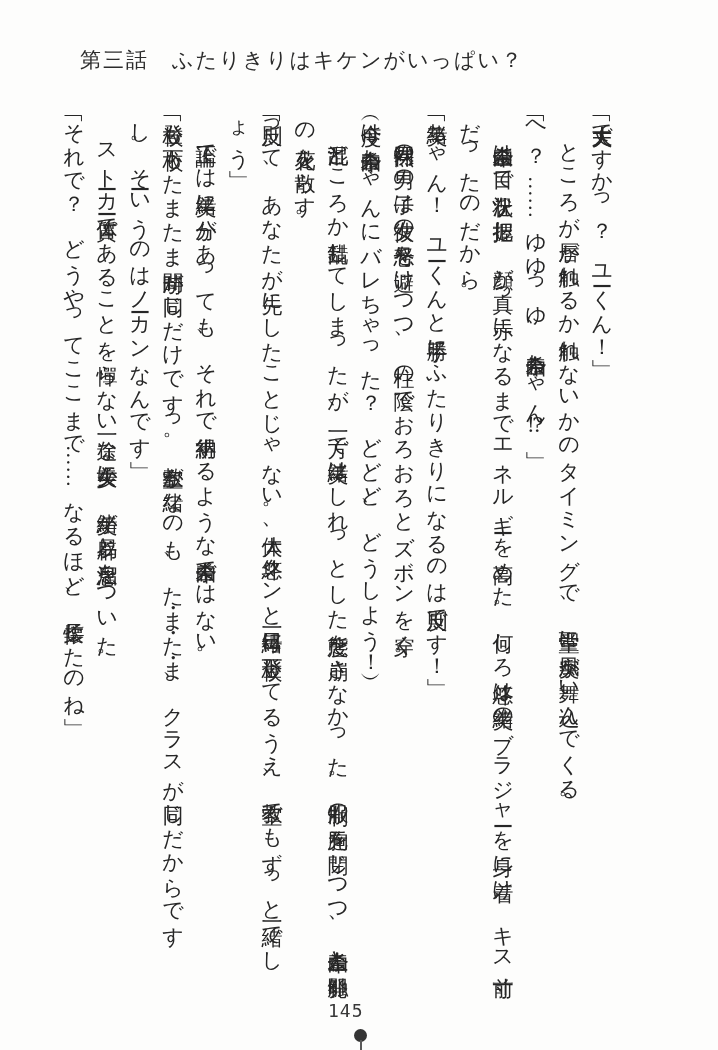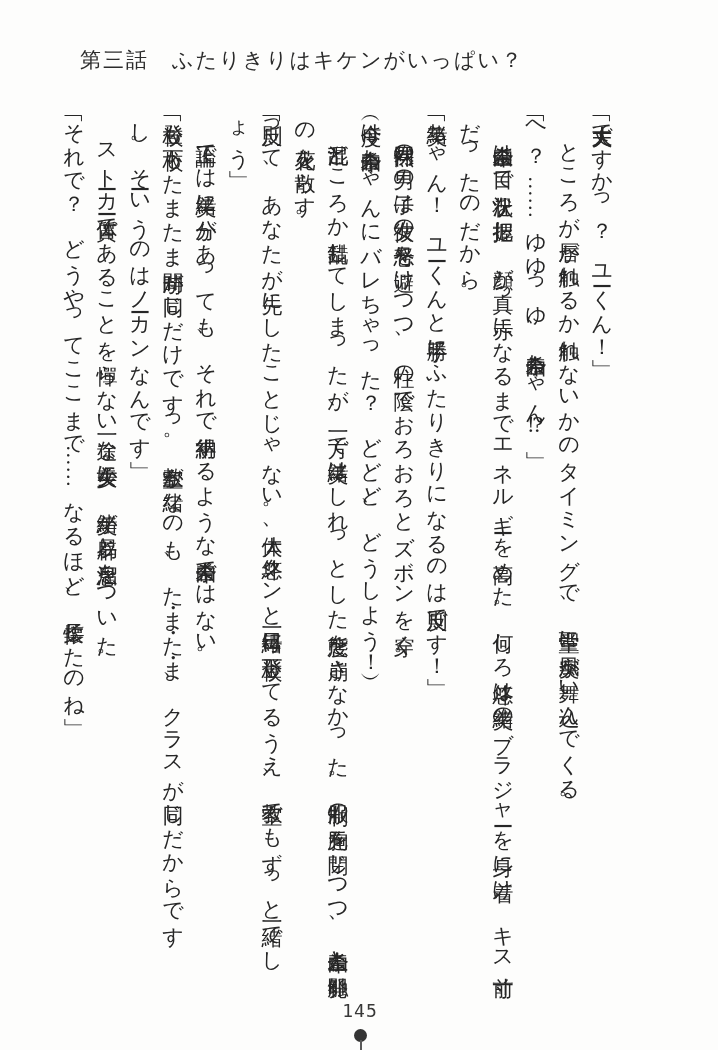--- a/index.html
+++ b/index.html
@@ -47,21 +47,21 @@
     text-indent: 0;
   }
   .vtext p.indent {
     text-indent: 1em;
   }
   .page-number {
     position: absolute;
     left: 328px;
     top: 1000px;
     width: 64px;
-    text-align: center;
+    text-align: left;
     font-family: "DejaVu Sans Mono", monospace;
     font-size: 18px;
     letter-spacing: 1px;
     color: #383838;
   }
   .pin-icon {
     position: absolute;
     left: 354px;
     top: 1029px;
     width: 13px;

